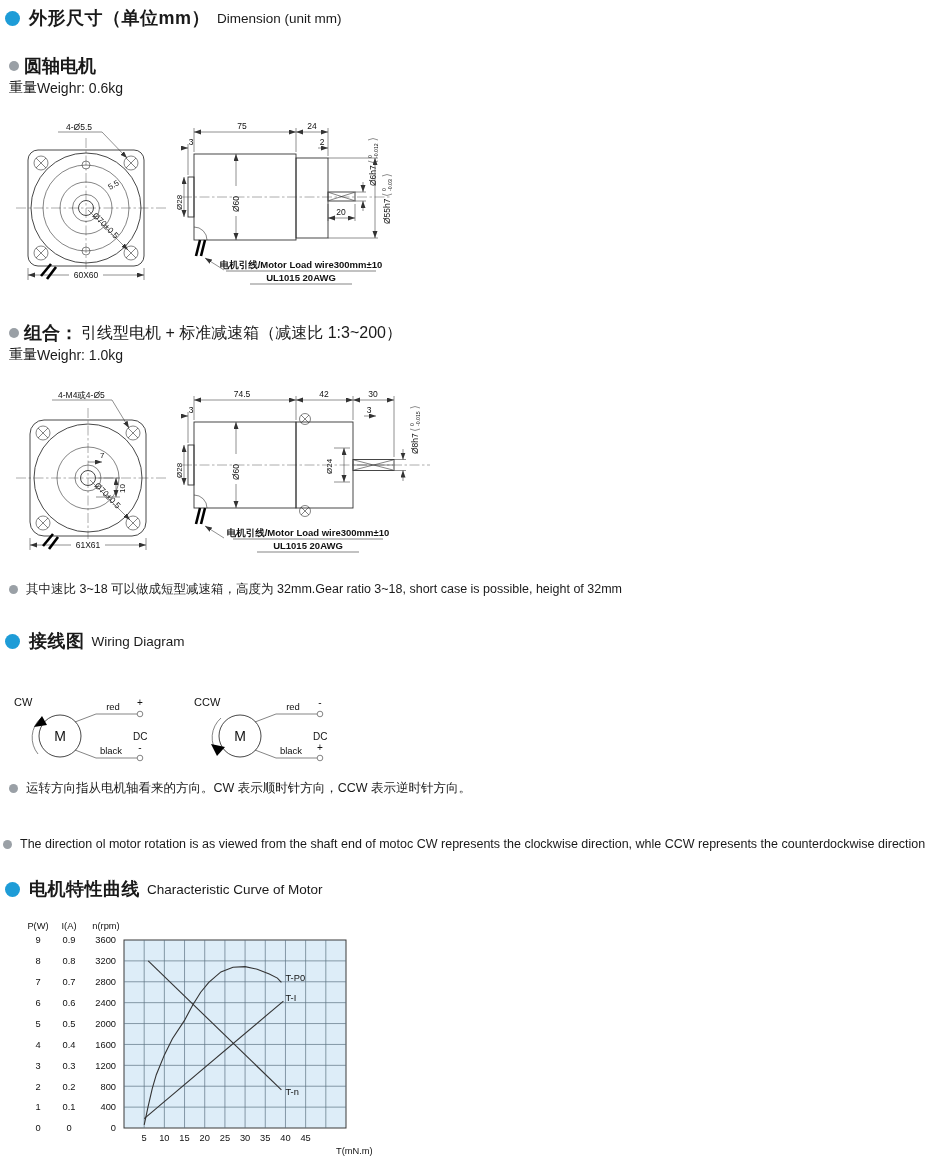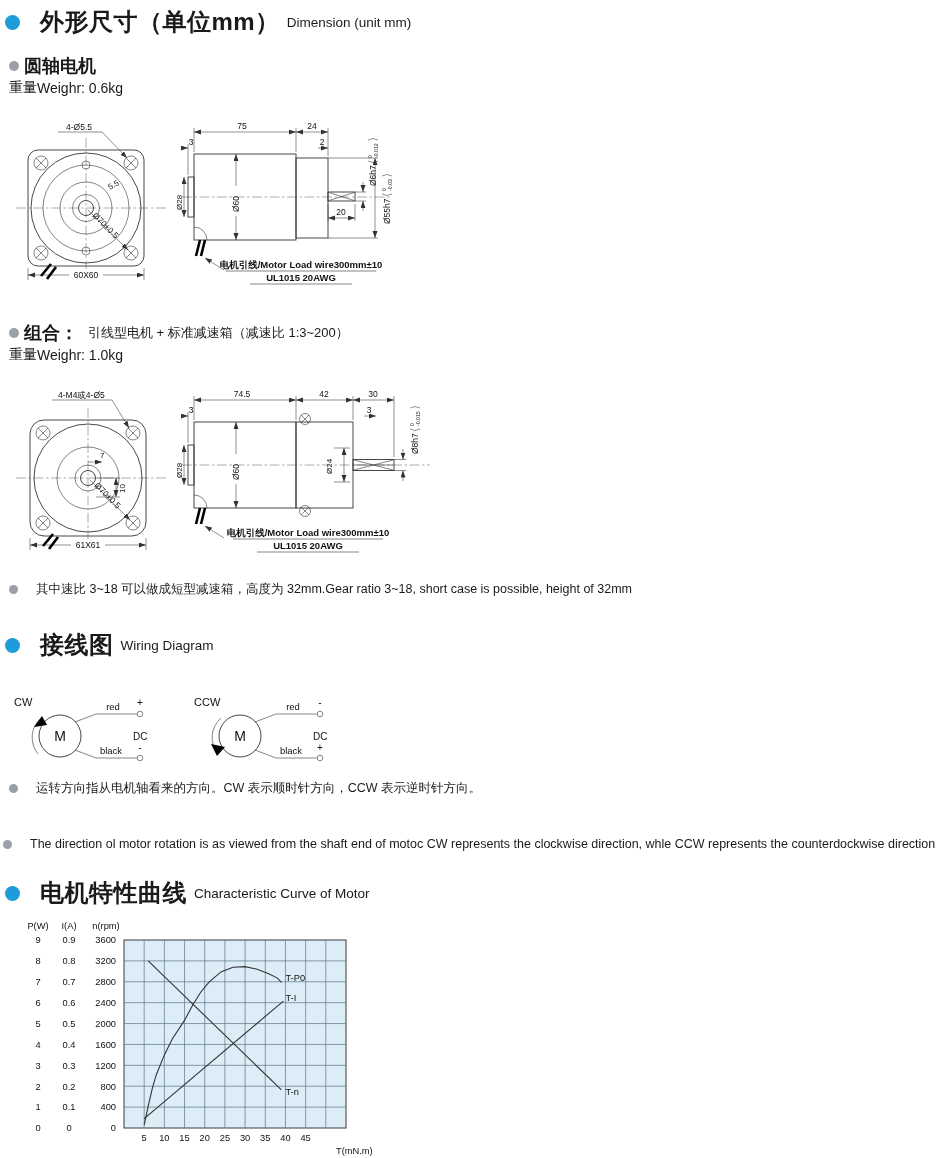--- a/index.html
+++ b/index.html
@@ -4,27 +4,27 @@
 <style>
 *{margin:0;padding:0;box-sizing:border-box}
 html,body{background:#fff}
 body{font-family:"Liberation Sans",sans-serif;color:#1a1a1a}
 .page{position:relative;width:950px;height:1158px;background:#fff;overflow:hidden}
 .row{position:absolute;display:flex;align-items:center;white-space:nowrap}
 .dot{border-radius:50%;flex:0 0 auto}
 .d-blue{width:15px;height:15px;background:#1e9cd7}
 .d-gray{width:10px;height:10px;background:#9aa0a6}
 .d-gray-s{width:9px;height:9px;background:#9aa0a6}
-.h1cn{font-size:24px;font-weight:700;margin-left:20px;letter-spacing:.5px}
+.h1cn{font-size:18px;font-weight:700;margin-left:9px;letter-spacing:.5px}
 .h1en{font-size:13.5px;font-weight:400;margin-left:7px}
 .h2cn{font-size:18px;font-weight:700;margin-left:5px}
-.h2rest{font-size:13px;margin-left:10px}
+.h2rest{font-size:16px;margin-left:3px}
 .body12{font-size:14px}
 .mlxs{margin-left:0}
-.note{font-size:12.5px;margin-left:18px}
+.note{font-size:12.5px;margin-left:8px}
 svg.abs{position:absolute;overflow:visible}
 svg text{font-family:"Liberation Sans",sans-serif}
 .ln{stroke:#333;stroke-width:.9;fill:none}
 .lnt{stroke:#333;stroke-width:.6;fill:none}
 .dl{stroke:#333;stroke-width:.55;fill:none}
 .cl{stroke:#666;stroke-width:.55;fill:none;stroke-dasharray:10 2.5 2.5 2.5}
 .dim{font-size:8.5px;fill:#111}
 .dims{font-size:8px;fill:#111}
 .tol{font-size:5.2px;fill:#111}
 .wirelbl{font-size:9.5px;font-weight:700;fill:#111}

